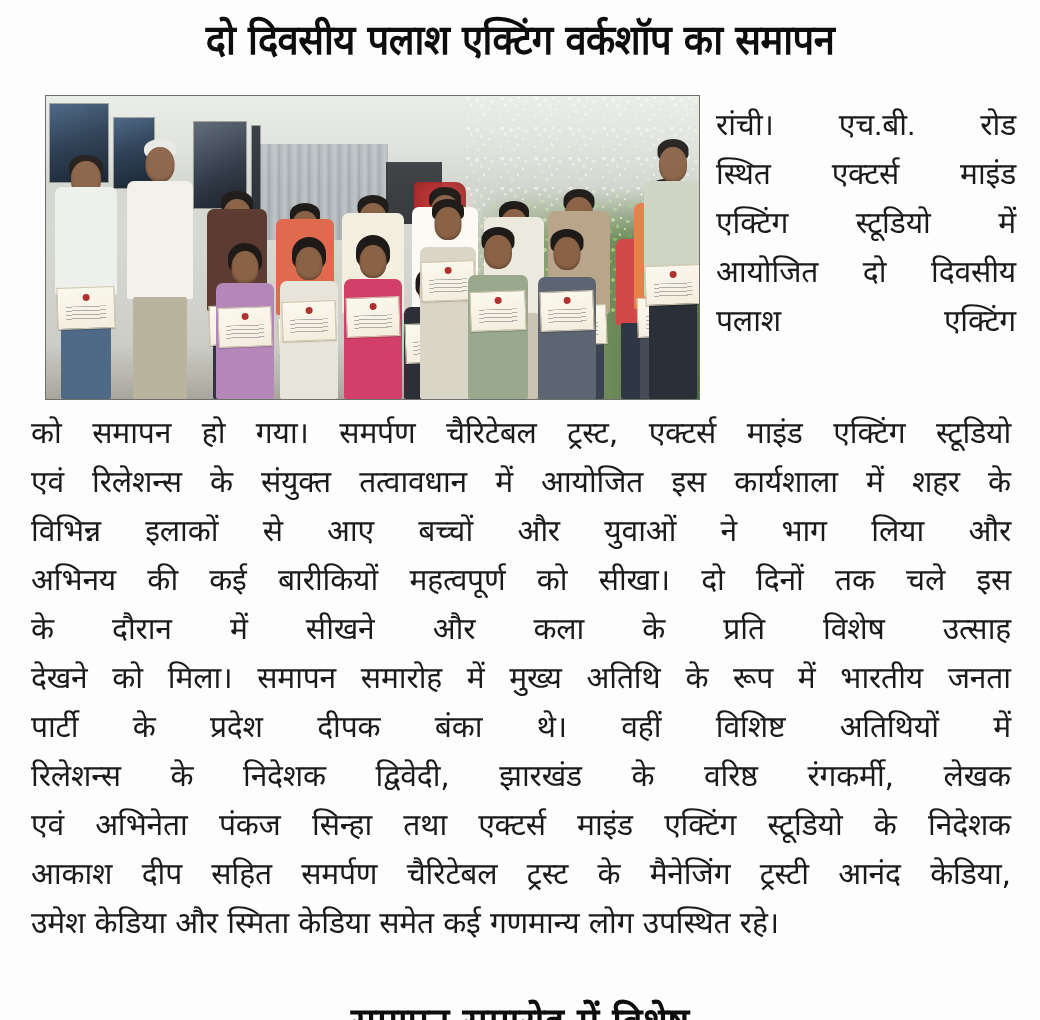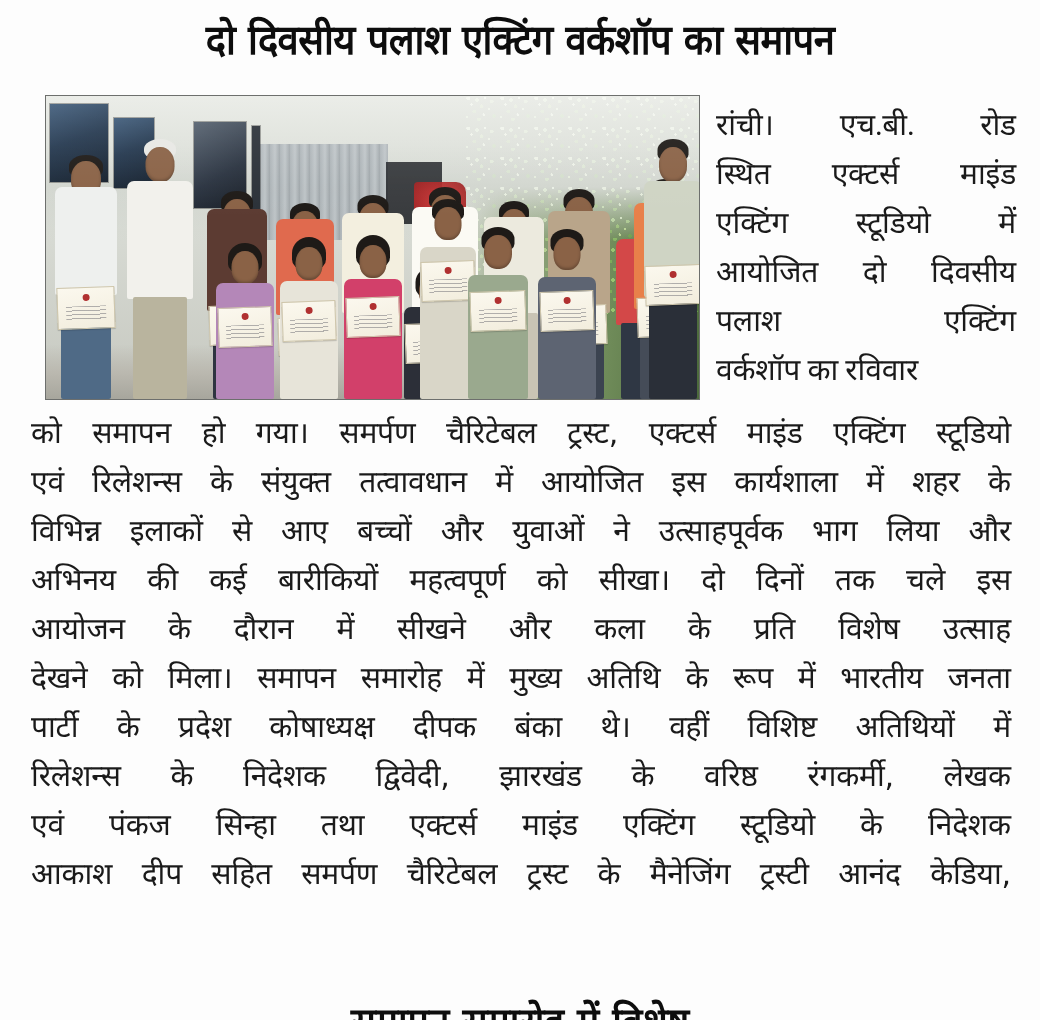--- a/index.html
+++ b/index.html
@@ -195,21 +195,21 @@
     background: linear-gradient(180deg, rgba(255,255,255,0.10) 0%, rgba(255,255,255,0.0) 40%);
     pointer-events: none;
   }
 
   
   .sidecol {
     position: absolute;
     left: 716px;
     top: 100px;
     width: 300px;
-    font-family: Liberation Serif, serif;
+    font-family: Liberation Sans, sans-serif;
     font-size: 30px;
     line-height: 49px;
     color: #1a1a1a;
     letter-spacing: -0.2px;
   }
   .sidecol .ln {
     display: flex;
     justify-content: space-between;
     white-space: nowrap;
   }
@@ -427,23 +427,20 @@
       </div>
     <div class="ln">
         <span>आयोजित</span>
         <span>दो</span>
         <span>दिवसीय</span>
       </div>
     <div class="ln">
         <span>पलाश</span>
         <span>एक्टिंग</span>
       </div>
-    <div class="ln last">
-      <span>वर्कशॉप का रविवार</span>
-    </div>
   </div>
 
   <div class="bodytext">
     <div class="ln">
         <span>को</span>
         <span>समापन</span>
         <span>हो</span>
         <span>गया।</span>
         <span>समर्पण</span>
         <span>चैरिटेबल</span>
@@ -469,41 +466,39 @@
       </div>
     <div class="ln">
         <span>विभिन्न</span>
         <span>इलाकों</span>
         <span>से</span>
         <span>आए</span>
         <span>बच्चों</span>
         <span>और</span>
         <span>युवाओं</span>
         <span>ने</span>
-        <span>उत्साहपूर्वक</span>
         <span>भाग</span>
         <span>लिया</span>
         <span>और</span>
       </div>
     <div class="ln">
         <span>अभिनय</span>
         <span>की</span>
         <span>कई</span>
         <span>बारीकियों</span>
         <span>महत्वपूर्ण</span>
         <span>को</span>
         <span>सीखा।</span>
         <span>दो</span>
         <span>दिनों</span>
         <span>तक</span>
         <span>चले</span>
         <span>इस</span>
       </div>
     <div class="ln">
-        <span>आयोजन</span>
         <span>के</span>
         <span>दौरान</span>
         <span>में</span>
         <span>सीखने</span>
         <span>और</span>
         <span>कला</span>
         <span>के</span>
         <span>प्रति</span>
         <span>विशेष</span>
         <span>उत्साह</span>
@@ -520,21 +515,20 @@
         <span>के</span>
         <span>रूप</span>
         <span>में</span>
         <span>भारतीय</span>
         <span>जनता</span>
       </div>
     <div class="ln">
         <span>पार्टी</span>
         <span>के</span>
         <span>प्रदेश</span>
-        <span>कोषाध्यक्ष</span>
         <span>दीपक</span>
         <span>बंका</span>
         <span>थे।</span>
         <span>वहीं</span>
         <span>विशिष्ट</span>
         <span>अतिथियों</span>
         <span>में</span>
       </div>
     <div class="ln">
         <span>रिलेशन्स</span>
@@ -542,20 +536,21 @@
         <span>निदेशक</span>
         <span>द्विवेदी,</span>
         <span>झारखंड</span>
         <span>के</span>
         <span>वरिष्ठ</span>
         <span>रंगकर्मी,</span>
         <span>लेखक</span>
       </div>
     <div class="ln">
         <span>एवं</span>
+        <span>अभिनेता</span>
         <span>पंकज</span>
         <span>सिन्हा</span>
         <span>तथा</span>
         <span>एक्टर्स</span>
         <span>माइंड</span>
         <span>एक्टिंग</span>
         <span>स्टूडियो</span>
         <span>के</span>
         <span>निदेशक</span>
       </div>
@@ -565,19 +560,20 @@
         <span>सहित</span>
         <span>समर्पण</span>
         <span>चैरिटेबल</span>
         <span>ट्रस्ट</span>
         <span>के</span>
         <span>मैनेजिंग</span>
         <span>ट्रस्टी</span>
         <span>आनंद</span>
         <span>केडिया,</span>
       </div>
+    <div class="ln last"><span>उमेश केडिया और स्मिता केडिया समेत कई गणमान्य लोग उपस्थित रहे।</span></div>
   </div>
 
   <div class="bottomcut">
     <span>समापन समारोह में विशेष</span>
   </div>
 
 </div>
 
 </body></html>

